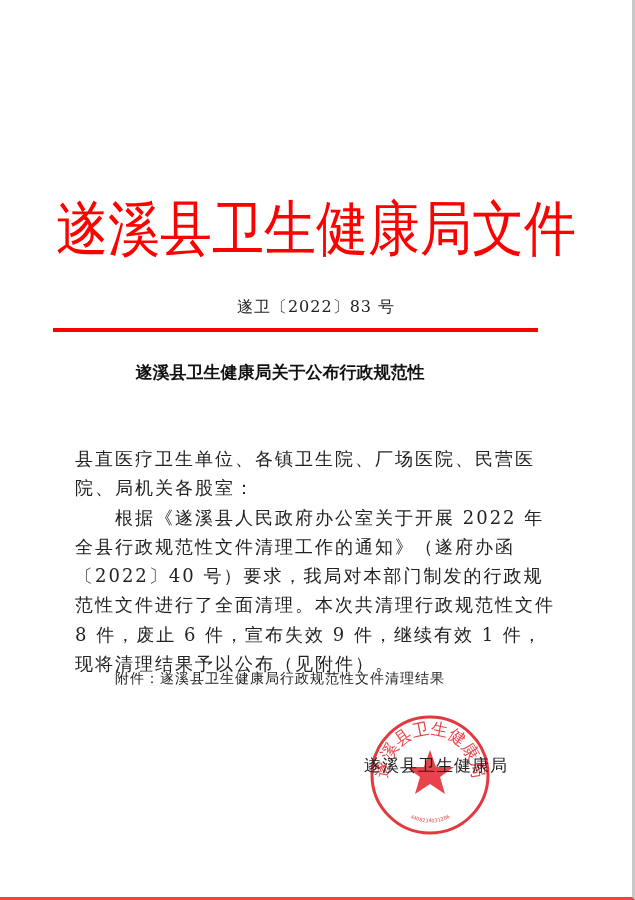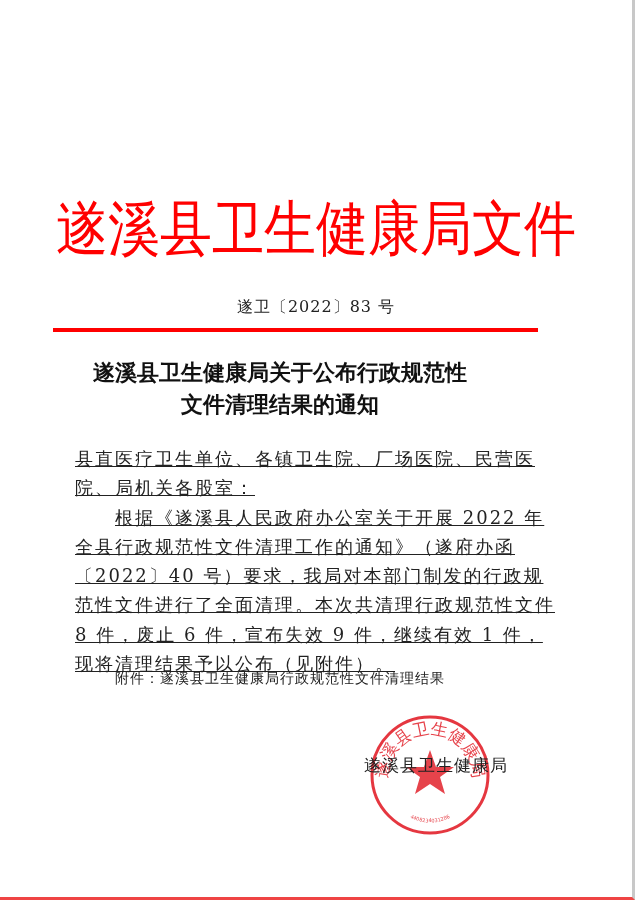--- a/index.html
+++ b/index.html
@@ -25,29 +25,29 @@
       font-size: 16px; color: #222; letter-spacing: 1px; line-height: 22px;
     }
     .red-rule {
       position: absolute; left: 53px; top: 328px; width: 485px; height: 4px;
       background: #ff0000;
     }
     .title {
       position: absolute; left: 0; width: 560px; top: 356px;
       text-align: center;
       font-family: "DejaVu Serif", "Liberation Serif", serif;
-      font-weight: bold; font-size: 22px; color: #111; line-height: 32px;
+      font-weight: bold; font-size: 17px; color: #111; line-height: 32px;
     }
     .body-text {
       position: absolute; left: 75px; width: 485px; top: 444px;
       font-family: "DejaVu Serif", "Liberation Serif", serif;
       font-size: 18px; color: #222; line-height: 29.3px;
       letter-spacing: 2px;
     }
-    .body-text p { margin: 0; text-decoration: underline; }
+    .body-text p { margin: 0; }
     .indent { text-indent: 40px; }
     .attachment {
       position: absolute; left: 115px; top: 665px;
       font-family: "DejaVu Serif", "Liberation Serif", serif;
       font-size: 14px; color: #222; line-height: 26px; letter-spacing: 1px;
     }
     .stamp {
       position: absolute; left: 369px; top: 714px; width: 122px; height: 122px;
     }
     .signature {
@@ -64,21 +64,20 @@
 <div class="page">
 
   <div class="masthead">遂溪县卫生健康局文件</div>
 
   <div class="doc-number">遂卫〔2022〕83 号</div>
 
   <div class="red-rule"></div>
 
   <div class="title">
     <div>遂溪县卫生健康局关于公布行政规范性</div>
-    <div>文件清理结果的通知</div>
   </div>
 
   <div class="body-text">
     <p>县直医疗卫生单位、各镇卫生院、厂场医院、民营医院、局机关各股室：</p>
     <p class="indent">根据《遂溪县人民政府办公室关于开展 2022 年全县行政规范性文件清理工作的通知》（遂府办函〔2022〕40 号）要求，我局对本部门制发的行政规范性文件进行了全面清理。本次共清理行政规范性文件 8 件，废止 6 件，宣布失效 9 件，继续有效 1 件，现将清理结果予以公布（见附件）。</p>
   </div>
 
   <div class="attachment">附件：遂溪县卫生健康局行政规范性文件清理结果</div>
 
   <svg class="stamp" viewBox="0 0 122 122">

